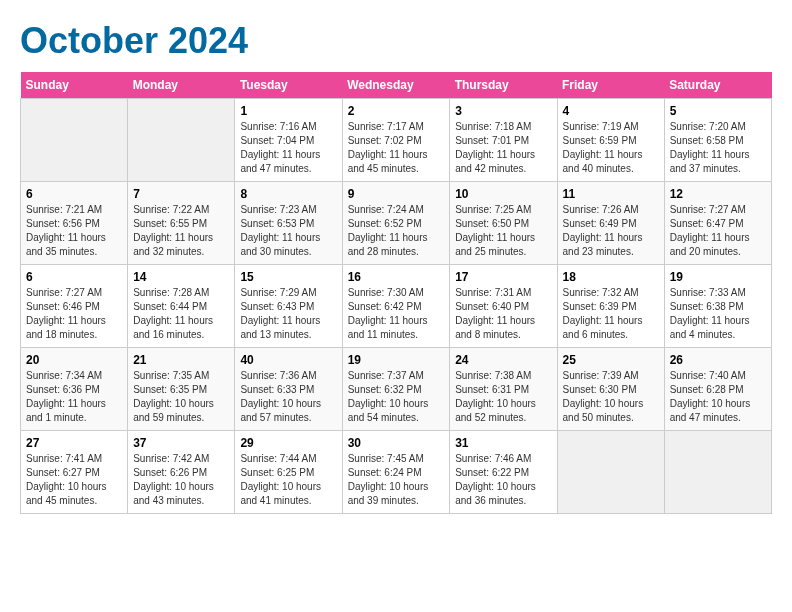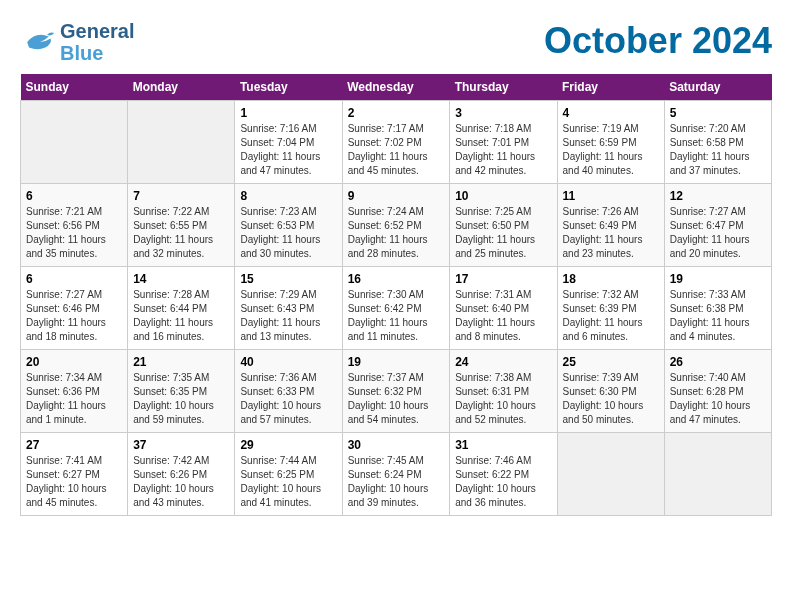--- a/index.html
+++ b/index.html
@@ -41,21 +41,21 @@
     .location {
       font-size: 14px;
       color: #555;
     }
     table {
       width: 100%;
       border-collapse: collapse;
       font-size: 11px;
     }
     th {
-      background-color: #701a75;
+      background-color: #ec4899;
       color: #fff;
       text-align: left;
       padding: 6px 5px;
       font-size: 12px;
       font-weight: bold;
     }
     td {
       border: 1px solid #ccc;
       vertical-align: top;
       padding: 5px;
@@ -83,32 +83,20 @@
       background-color: #ffffff;
     }
     td.empty {
       background: #f0f0f0 !important;
     }
   </style>
 </head>
 <body>
 
 <div class="header">
-  <div class="logo">
-    <div class="logo-wrapper">
-      <svg class="logo-icon" viewBox="0 0 40 40">
-        <path d="M8 20 Q18 8 32 14 Q28 18 22 20 Q28 20 34 16 Q36 22 28 26 Q20 30 10 26 Z" fill="#4a9fd4"></path>
-        <path d="M30 12 Q34 8 38 10 Q35 14 30 12 Z" fill="#4a9fd4"></path>
-      </svg>
-      <div>
-        <div style="font-size:20px;font-weight:bold;color:#2c5f8a;line-height:1.1;">General</div>
-        <div style="font-size:20px;font-weight:bold;color:#4a9fd4;line-height:1.1;">Blue</div>
-      </div>
-    </div>
-  </div>
   <div class="title-area">
     <div class="month-title">October 2024</div>
   </div>
 </div>
 
 <table>
   <thead>
     <tr>
     <th>Sunday</th>
         <th>Monday</th>

